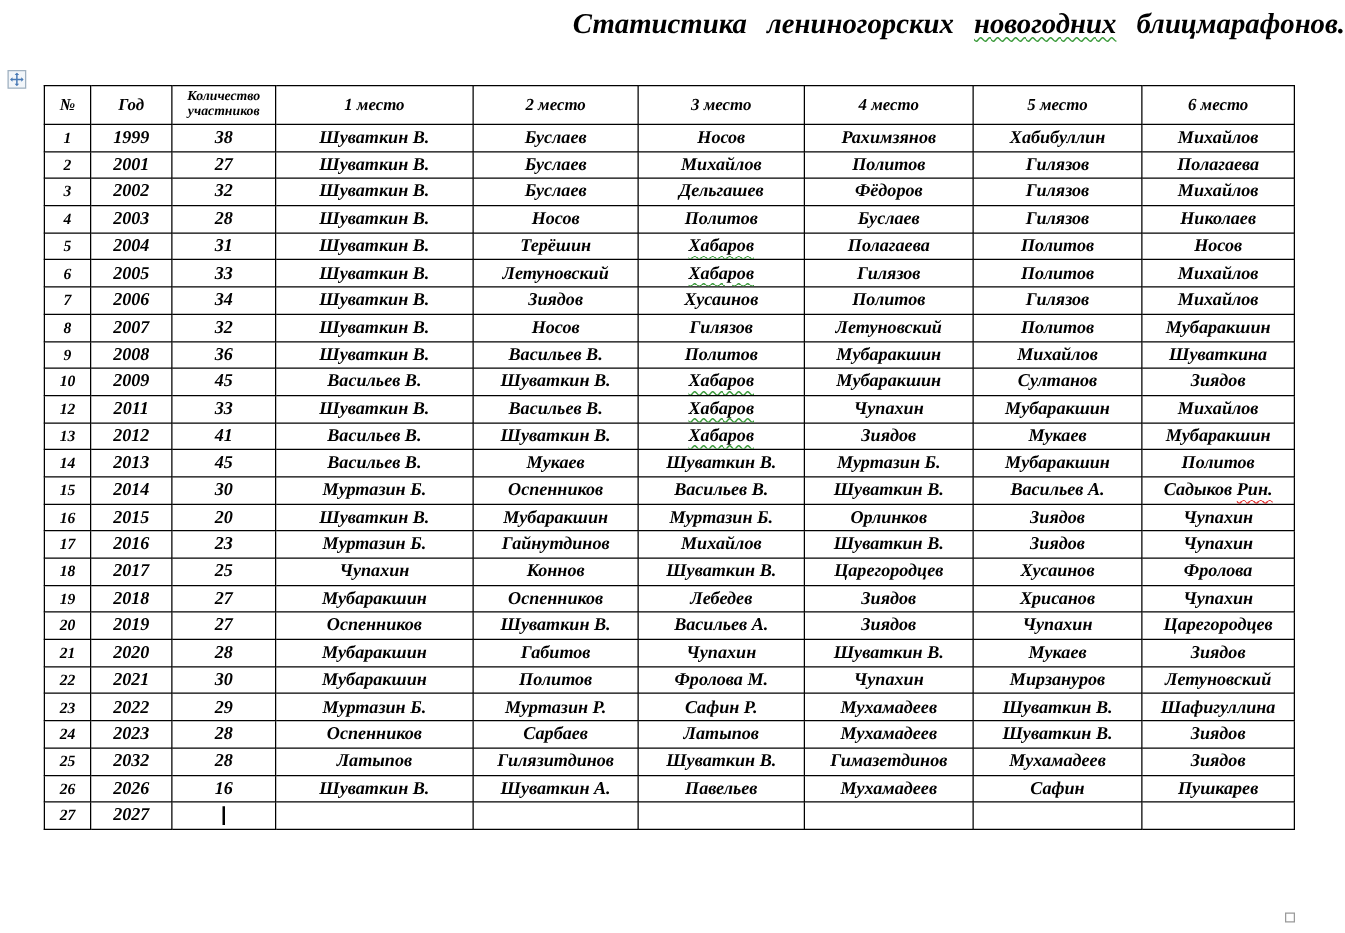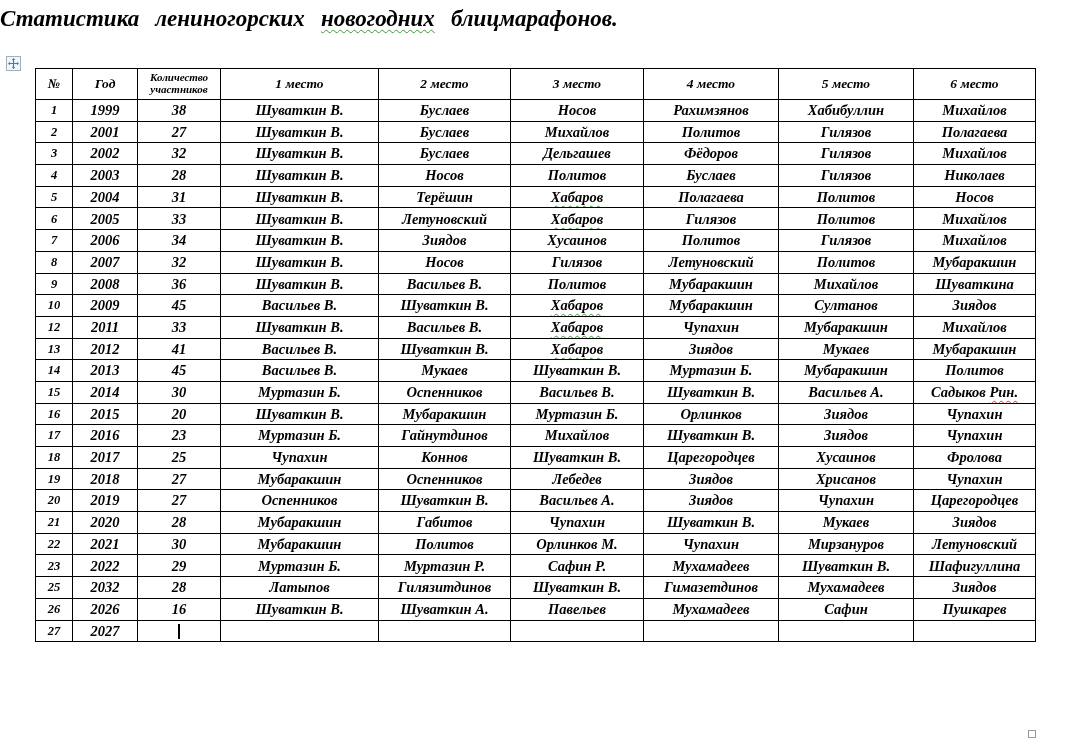--- a/index.html
+++ b/index.html
@@ -9,21 +9,21 @@
   }
   *{box-sizing:border-box;}
   html,body{margin:0;padding:0;}
   body{
     width:1076px;height:746px;position:relative;overflow:hidden;
     background:#fff;
     font-family:"Liberation Serif","DejaVu Serif",serif;
   }
   .doc-title{
     position:absolute;top:6px;left:0;width:100%;
-    text-align:left;
+    text-align:right;
     font-size:23px;font-weight:bold;font-style:italic;
     word-spacing:0.45em;
     color:#000;
   }
   .sq-green{
     text-decoration-line:underline;
     text-decoration-style:wavy;
     text-decoration-color:var(--spell-green);
     text-decoration-thickness:1px;
     text-underline-offset:3px;
@@ -330,37 +330,48 @@
         <td>Шуваткин В.</td>
         <td>Мукаев</td>
         <td>Зиядов</td>
       </tr>
       <tr>
         <td class="num-cell">22</td>
         <td>2021</td>
         <td>30</td>
         <td>Мубаракшин</td>
         <td>Политов</td>
-        <td>Орлинков М.</td>
+        <td>Фролова М.</td>
         <td>Чупахин</td>
         <td>Мирзануров</td>
         <td>Летуновский</td>
       </tr>
       <tr>
         <td class="num-cell">23</td>
         <td>2022</td>
         <td>29</td>
         <td>Муртазин Б.</td>
         <td>Муртазин Р.</td>
         <td>Сафин Р.</td>
         <td>Мухамадеев</td>
         <td>Шуваткин В.</td>
         <td>Шафигуллина</td>
       </tr>
       <tr>
+        <td class="num-cell">24</td>
+        <td>2023</td>
+        <td>28</td>
+        <td>Оспенников</td>
+        <td>Сарбаев</td>
+        <td>Латыпов</td>
+        <td>Мухамадеев</td>
+        <td>Шуваткин В.</td>
+        <td>Зиядов</td>
+      </tr>
+      <tr>
         <td class="num-cell">25</td>
         <td>2032</td>
         <td>28</td>
         <td>Латыпов</td>
         <td>Гилязитдинов</td>
         <td>Шуваткин В.</td>
         <td>Гимазетдинов</td>
         <td>Мухамадеев</td>
         <td>Зиядов</td>
       </tr>

